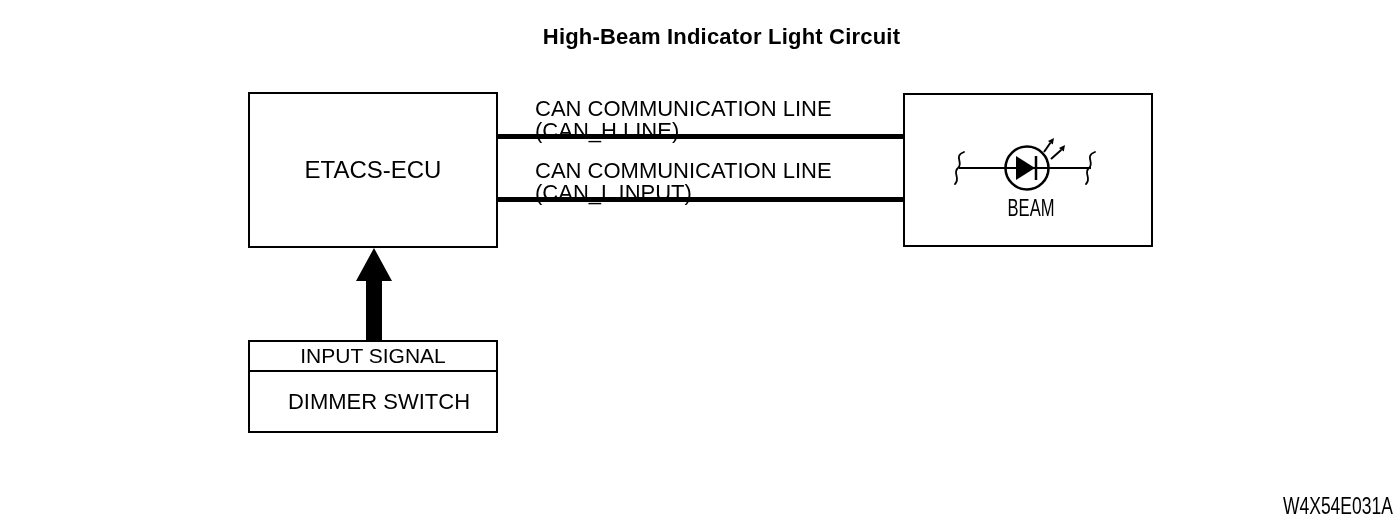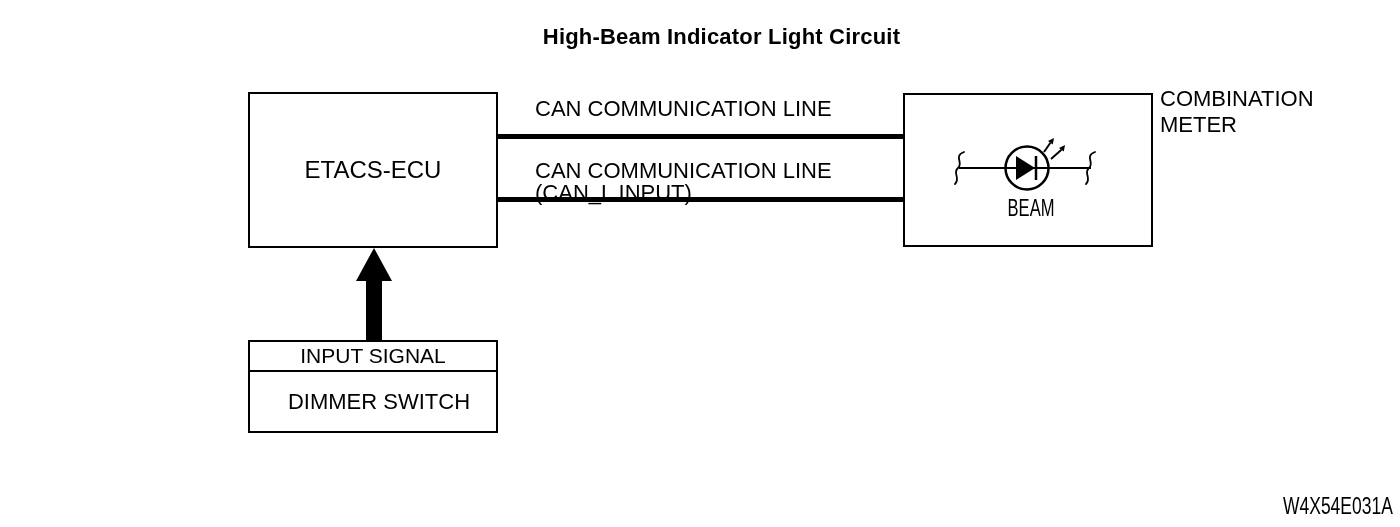--- a/index.html
+++ b/index.html
@@ -114,28 +114,28 @@
 
   <div class="box" id="etacs-box">
     <span>ETACS-ECU</span>
   </div>
 
   <div class="can-line" id="can-h-line"></div>
   <div class="can-line" id="can-l-line"></div>
 
   <div class="can-label" id="can-h-label">
     <div>CAN COMMUNICATION LINE</div>
+    <div>(CAN_H LINE)</div>
   </div>
   <div class="can-label" id="can-l-label">
     <div>CAN COMMUNICATION LINE</div>
     <div>(CAN_L INPUT)</div>
   </div>
 
   <div class="box" id="meter-box"></div>
-  <div class="meter-label">COMBINATION METER</div>
 
   <svg id="led-symbol" width="165" height="100" viewBox="0 0 165 100">
     <path d="M 19,27 C 8,31 19,38 13,43 C 7,48 16,53 10,59" fill="none" stroke="#000" stroke-width="1.8" stroke-linecap="round"></path>
     <path d="M 150,27 C 139,31 150,38 144,43 C 138,48 147,53 141,59" fill="none" stroke="#000" stroke-width="1.8" stroke-linecap="round"></path>
     <line x1="14" y1="43" x2="146" y2="43" stroke="#000" stroke-width="2"></line>
     <circle cx="82" cy="43" r="21.5" fill="none" stroke="#000" stroke-width="2.5"></circle>
     <polygon points="71,31 71,55 90,43" fill="#000"></polygon>
     <line x1="91" y1="31" x2="91" y2="55" stroke="#000" stroke-width="2.5"></line>
     <line x1="99" y1="27" x2="105.4" y2="17.8" stroke="#000" stroke-width="2"></line>
     <polygon points="109,13 107.8,19.6 103,16" fill="#000"></polygon>

